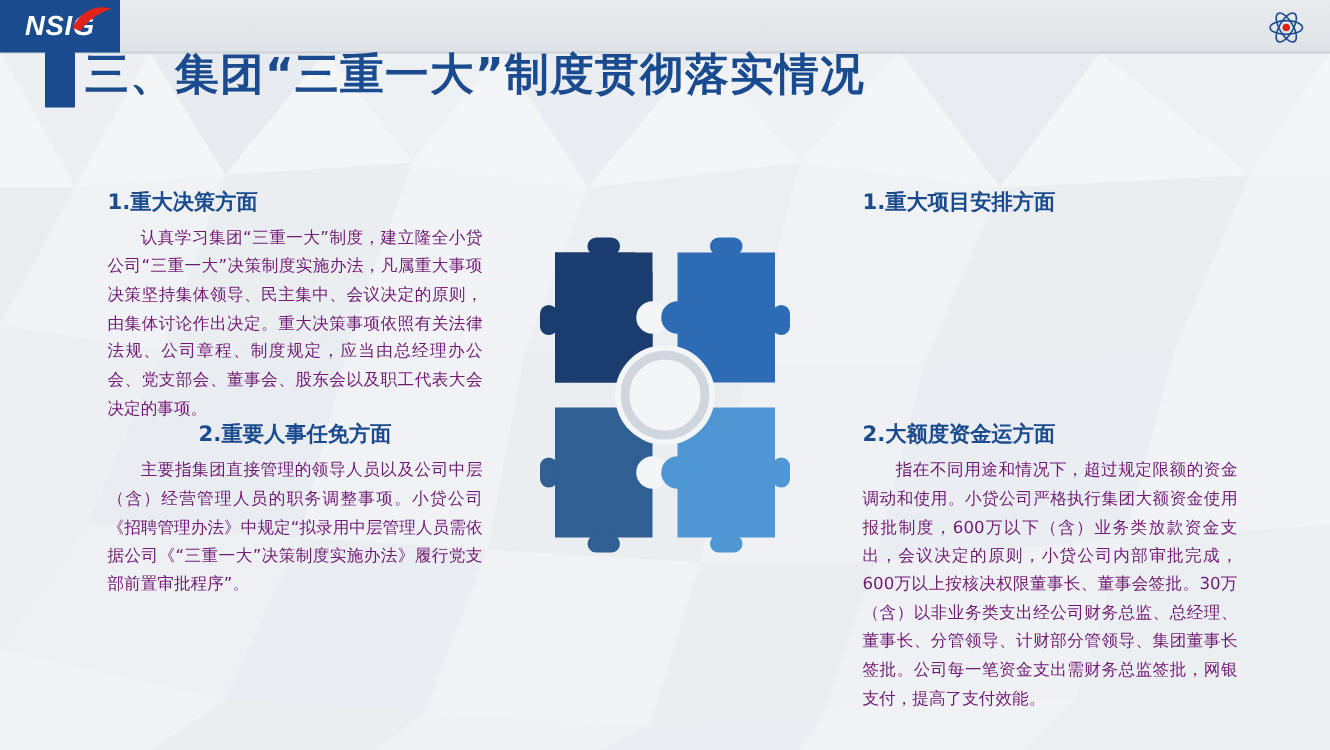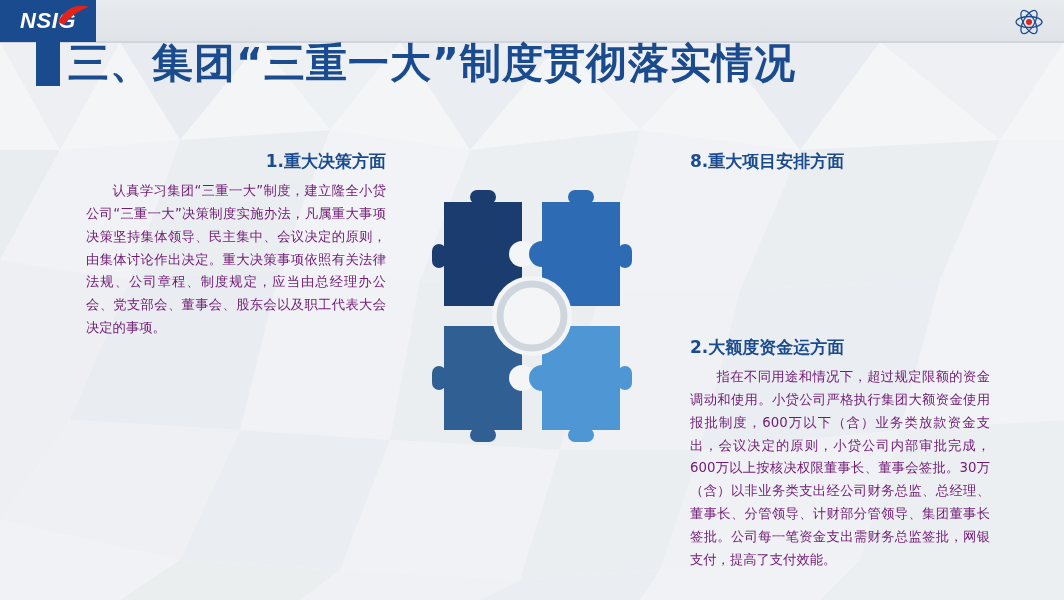--- a/index.html
+++ b/index.html
@@ -81,21 +81,21 @@
     left: 36px;
     top: 34px;
     width: 24px;
     height: 52px;
     background: #1b4b8f;
   }
   .slide-title {
     position: absolute;
     left: 68px;
     top: 36px;
-    font-size: 41px;
+    font-size: 35px;
     font-weight: bold;
     color: #1b4b8f;
     letter-spacing: 1px;
     white-space: nowrap;
     font-family: "DejaVu Sans", sans-serif;
   }
   
   .block {
     position: absolute;
   }
@@ -108,21 +108,21 @@
   }
   .block-body {
     color: #701a75;
     font-size: 13.3px;
     line-height: 1.72;
     text-align: justify;
     text-indent: 2em;
     font-family: "DejaVu Sans", sans-serif;
   }
   .b1 { left: 86px;  top: 150px; width: 300px; }
-  .b1 .block-head { text-align: right; }
+  .b1 .block-head { text-align: left; }
   .b2 { left: 86px;  top: 336px; width: 300px; }
   .b2 .block-head { text-align: center; }
   .b3 { left: 690px; top: 150px; width: 300px; }
   .b4 { left: 690px; top: 336px; width: 300px; }
 
   
   .puzzle {
     position: absolute;
     left: 404px;
     top: 188px;
@@ -194,23 +194,27 @@
   </svg>
 
   <div class="title-accent"></div>
   <div class="slide-title">三、集团“三重一大”制度贯彻落实情况</div>
 
   <div class="block b1">
     <div class="block-head">1.重大决策方面</div>
     <div class="block-body">认真学习集团“三重一大”制度，建立隆全小贷公司“三重一大”决策制度实施办法，凡属重大事项决策坚持集体领导、民主集中、会议决定的原则，由集体讨论作出决定。重大决策事项依照有关法律法规、公司章程、制度规定，应当由总经理办公会、党支部会、董事会、股东会以及职工代表大会决定的事项。</div>
   </div>
 
+  <div class="block b2">
+    <div class="block-head">2.重要人事任免方面</div>
+    <div class="block-body">主要指集团直接管理的领导人员以及公司中层（含）经营管理人员的职务调整事项。小贷公司《招聘管理办法》中规定“拟录用中层管理人员需依据公司《“三重一大”决策制度实施办法》履行党支部前置审批程序”。</div>
+  </div>
 
   <div class="block b3">
-    <div class="block-head">8.重大项目安排方面</div>
+    <div class="block-head">1.重大项目安排方面</div>
   </div>
 
   <div class="block b4">
     <div class="block-head">2.大额度资金运方面</div>
     <div class="block-body">指在不同用途和情况下，超过规定限额的资金调动和使用。小贷公司严格执行集团大额资金使用报批制度，600万以下（含）业务类放款资金支出，会议决定的原则，小贷公司内部审批完成，600万以上按核决权限董事长、董事会签批。30万（含）以非业务类支出经公司财务总监、总经理、董事长、分管领导、计财部分管领导、集团董事长签批。公司每一笔资金支出需财务总监签批，网银支付，提高了支付效能。</div>
   </div>
 
   <svg class="puzzle" viewBox="0 0 256 256">
     <g>
       <path d="M118 14 L118 30 A10 10 0 0 0 104 30 L104 14 L40 14

